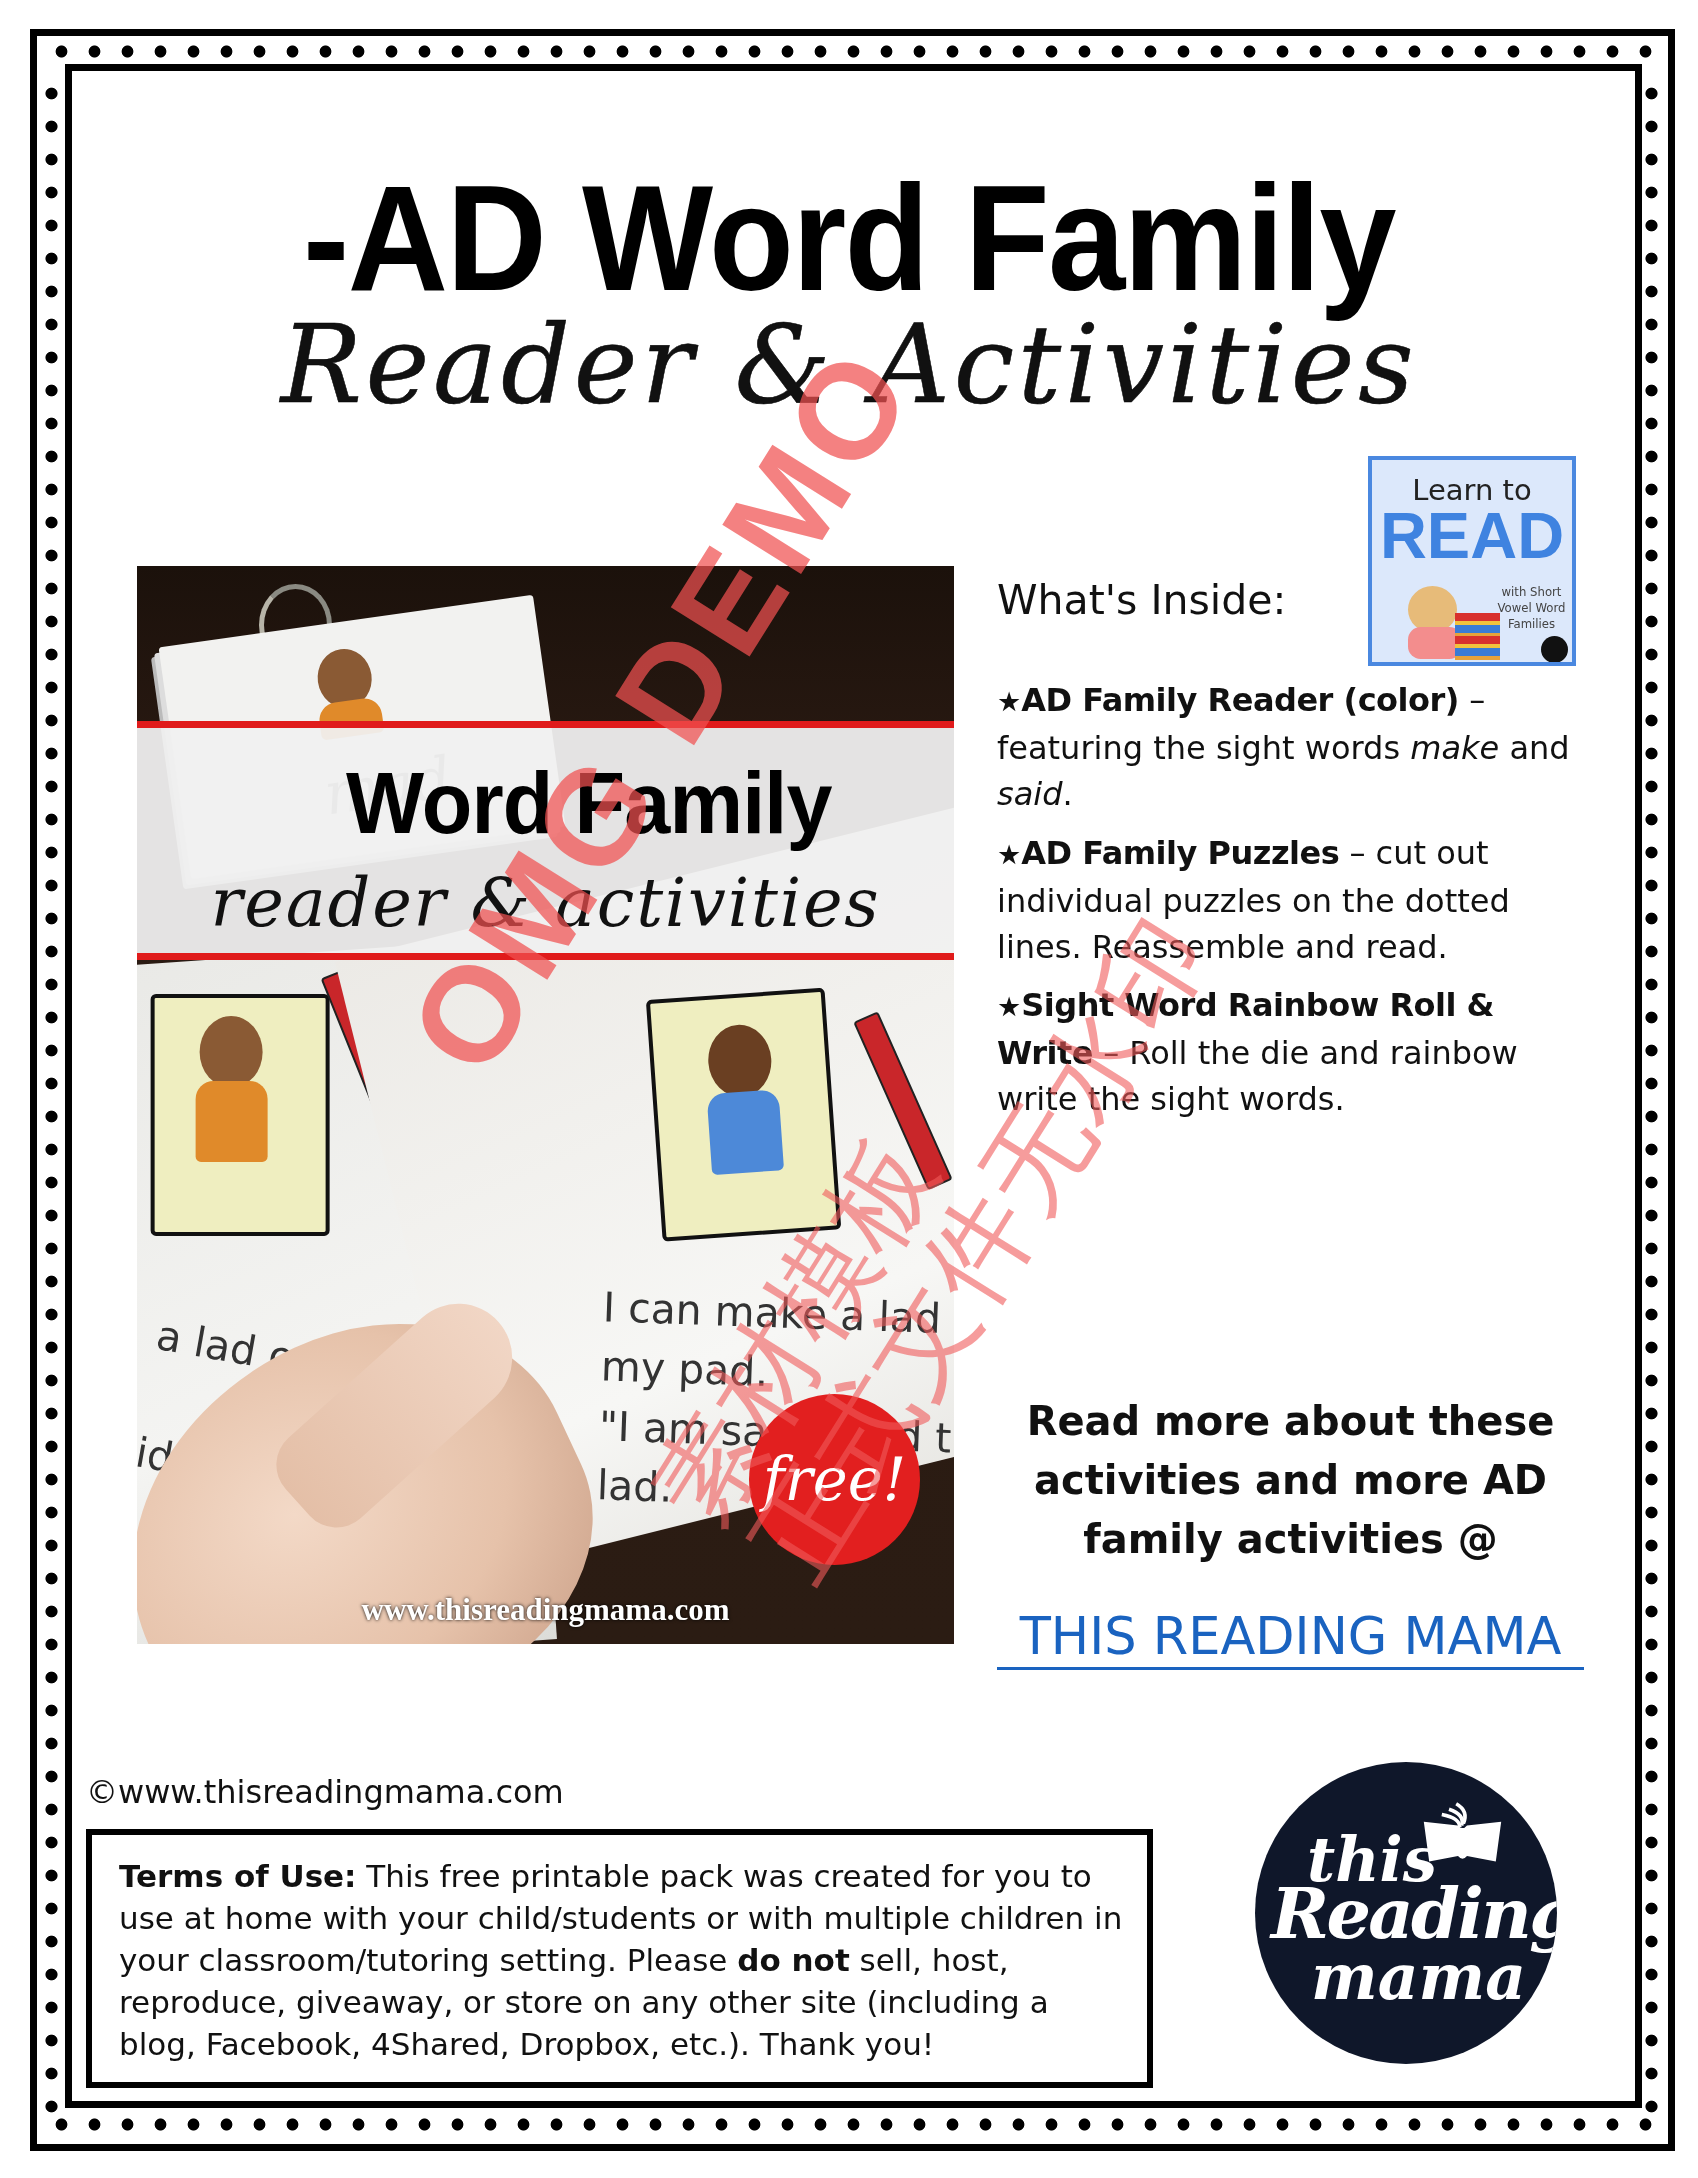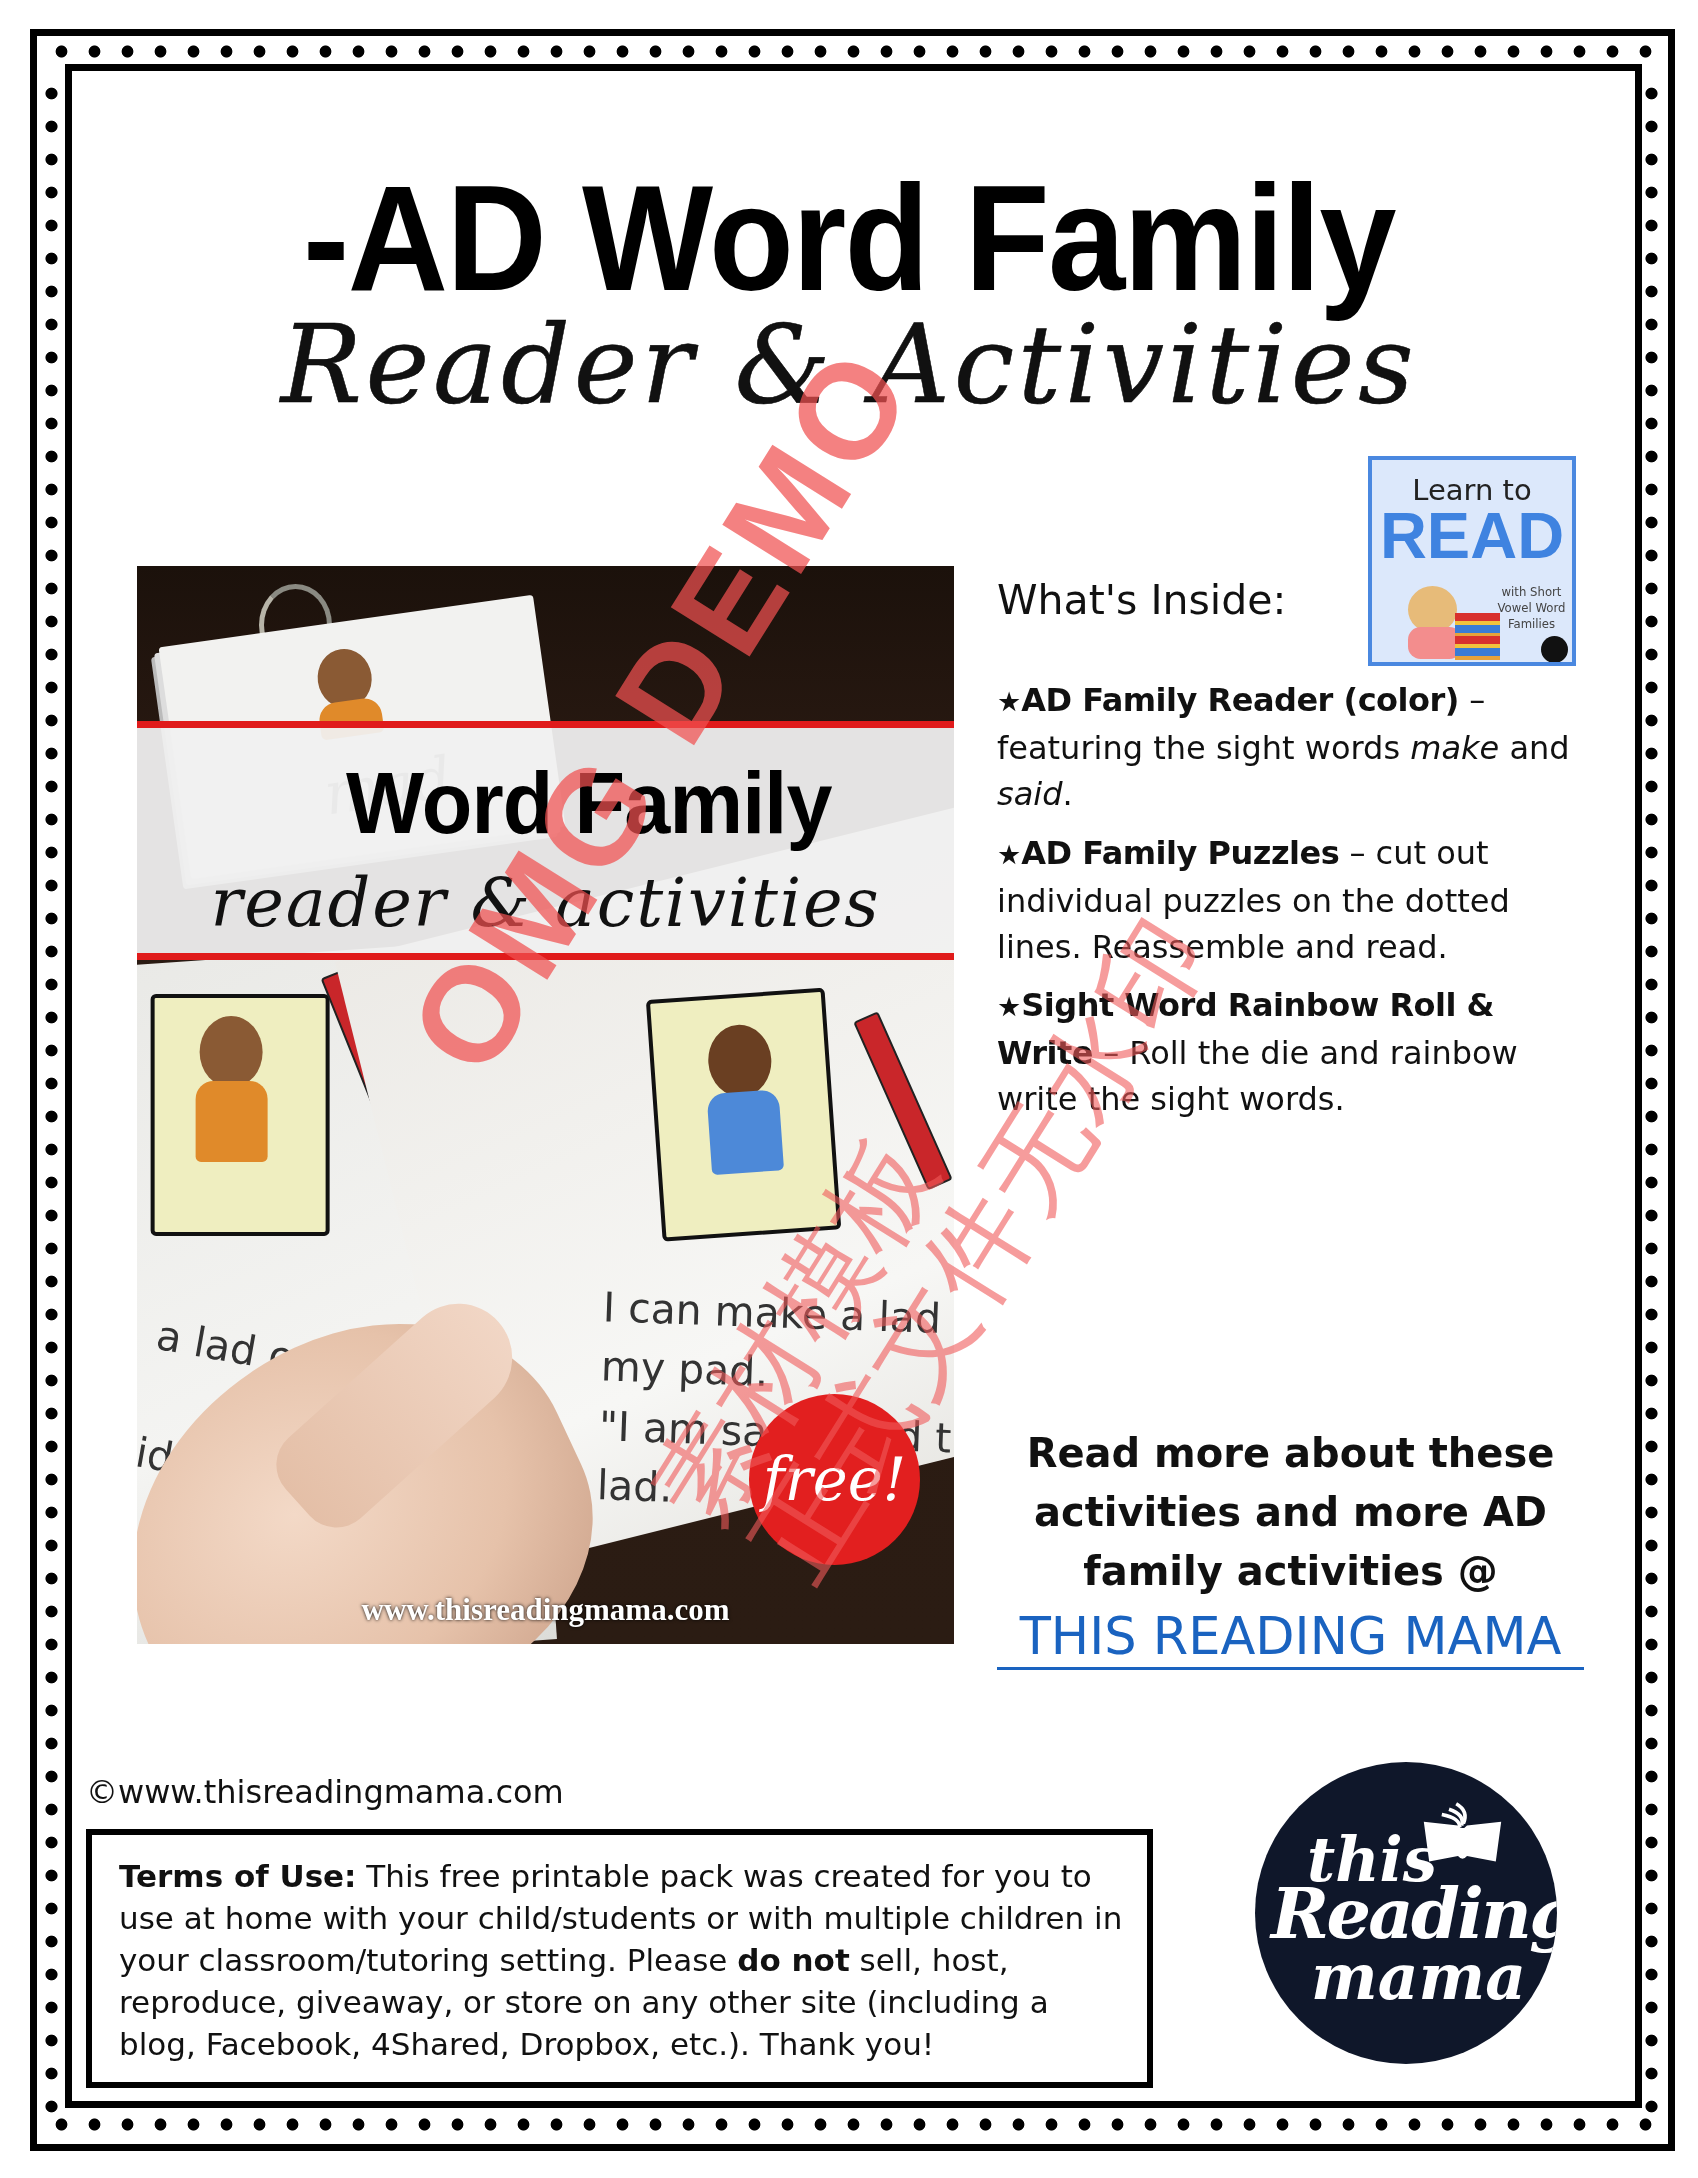--- a/index.html
+++ b/index.html
@@ -159,21 +159,21 @@
   .whats-inside {
     left: 997px; top: 576px; font-size: 41px; color: #111;
   }
   .features { left: 997px; top: 677px; width: 585px; }
   .feature { font-size: 32px; line-height: 46px; color: #111; margin-bottom: 12.6px; }
   .feature .star { font-size: 27px; }
   .feature .name { font-weight: 700; letter-spacing: -0.5px; }
   .feature em { font-style: italic; margin-top: 28px; }
 
   .cta {
-    left: 997px; width: 587px; top: 1424px; text-align: center;
+    left: 997px; width: 587px; top: 1392px; text-align: center;
     font-size: 40px; line-height: 59px; font-weight: 700; color: #111;
   }
   .cta-link {
     left: 997px; width: 587px; top: 1584px; text-align: center;
     font-size: 51px; line-height: 61px; color: #1a63c0; text-decoration: none;
     border-bottom: 3.6px solid #1a63c0; letter-spacing: 0px; margin-top: 22px;
   }
 
   
   .copyright { left: 86px; top: 1773px; font-size: 32px; color: #111; }

